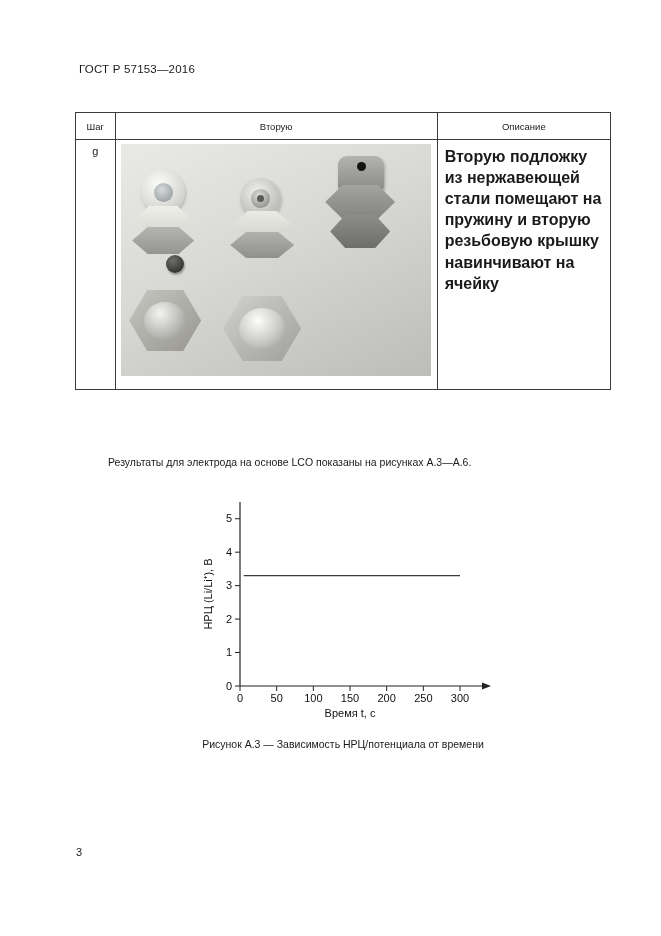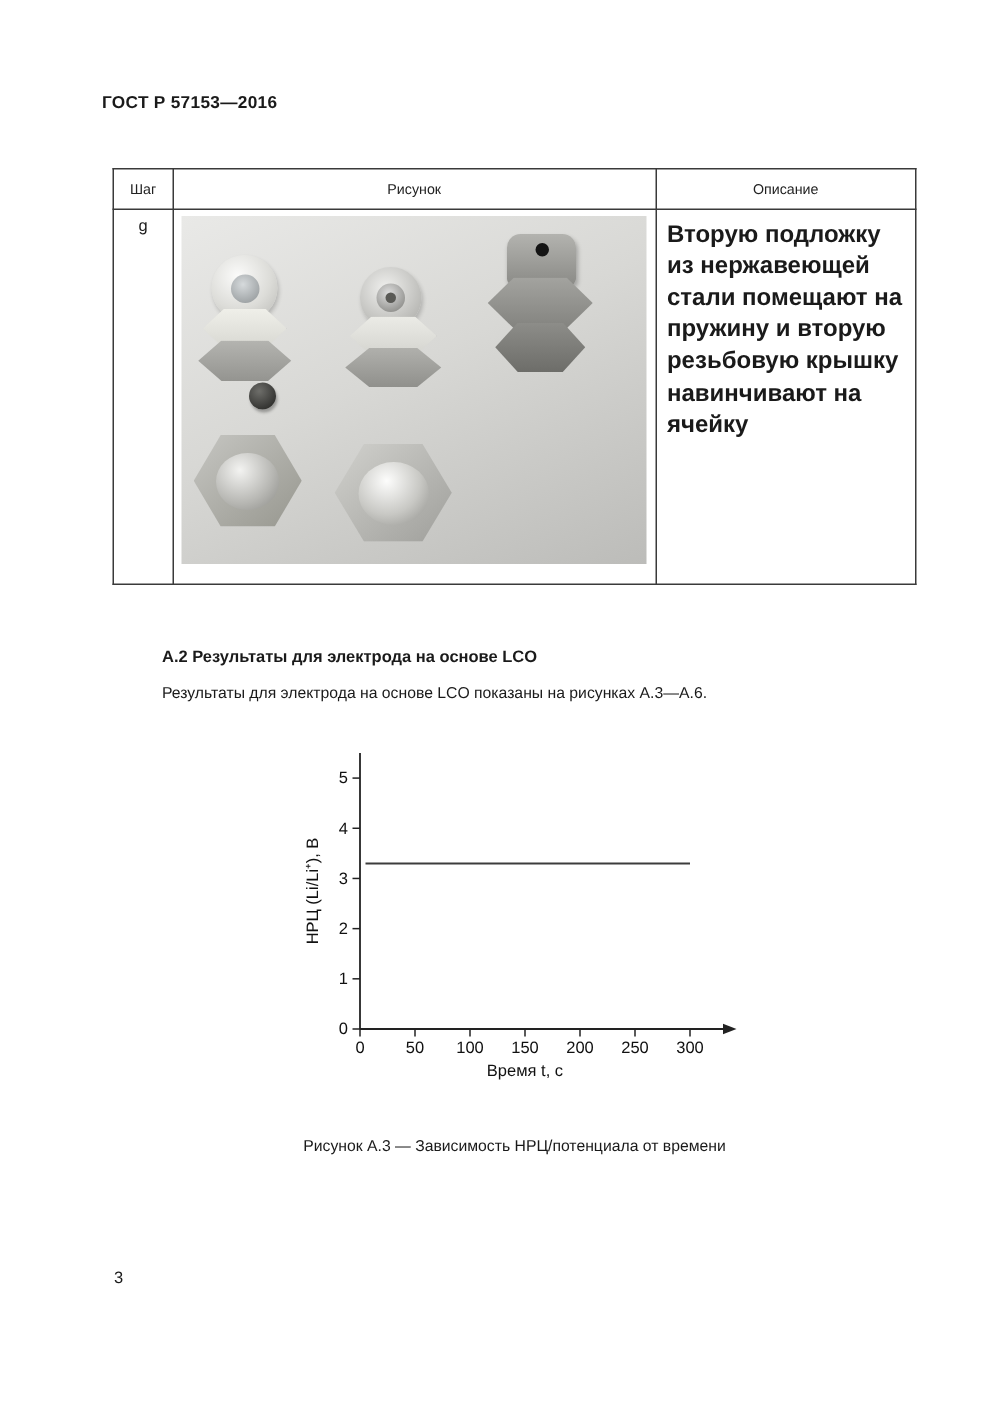--- a/index.html
+++ b/index.html
@@ -1,21 +1,21 @@
 <!DOCTYPE html>
 <html><head>
 <meta charset="utf-8">
 <style>
   * { margin:0; padding:0; box-sizing:border-box; }
   html,body { background:#ffffff; }
   .page {
     position:relative; width:661px; height:936px; background:#fff;
     font-family:"Liberation Sans", sans-serif; color:#1a1a1a; overflow:hidden;
   }
-  .doc-header { position:absolute; left:68px; top:63px; font-size:11.5px; font-weight:bold; letter-spacing:.2px; }
+  .doc-header { position:absolute; left:79px; top:63px; font-size:11.5px; font-weight:normal; letter-spacing:.2px; }
 
   .assembly-table { position:absolute; left:75px; top:112px; width:536px; border-collapse:collapse;padding-left:35px; }
   .assembly-table th, .assembly-table td { border:1px solid #3a3a3a; }
   .assembly-table th { font-size:9.5px; font-weight:normal; height:27px; text-align:center; color:#222; }
   .col-step { width:40px; } .col-figure { width:322px; } .col-desc { width:174px; }
   .cell-step { vertical-align:top; text-align:center; font-size:11px; padding-top:5px; }
   .cell-figure { vertical-align:top; padding:4px; height:250px; }
   .cell-desc { vertical-align:top; font-size:16px; padding:6px 7px 0 7px; line-height:1.32; text-align:left;font-weight:bold; }
 
   .photo {
@@ -51,21 +51,21 @@
   .disc-s { left:45px; top:111px; width:18px; height:18px; background:radial-gradient(circle at 38% 32%,#6e6e6a,#1f1f1d); box-shadow:1px 2px 2px rgba(0,0,0,.3); }
 
   
   .hexD  { left:8px; top:146px; width:72px; height:61px; background:linear-gradient(140deg,#c6c6c2,#97978f); }
   .discD { left:23px; top:158px; width:42px; height:38px; background:radial-gradient(circle at 38% 30%,#f3f3f1,#b6b6b2 60%,#898985); }
   .hexE  { left:102px; top:152px; width:78px; height:65px; background:linear-gradient(140deg,#d1d1cd,#9f9f9b); }
   .discE { left:118px; top:164px; width:47px; height:42px; background:radial-gradient(circle at 40% 30%,#fdfdfc,#c8c8c4 55%,#8d8d89); }
 
   .caption { position:absolute; left:75px; width:536px; text-align:center; font-size:10.5px; color:#1a1a1a; }
   .caption-a2 { top:403px; }
-  .caption-a3 { top:738px;margin-top:20px; }
+  .caption-a3 { top:738px; }
 
   .section-heading { position:absolute; left:108px; top:432px; font-size:11px; font-weight:bold; }
   .body-text { position:absolute; left:108px; font-size:10.5px; }
   .para-1 { top:456px; }
   .para-2 { top:471px; }
 
   .chart-wrap { position:absolute; left:200px; top:496px; width:300px; height:226px; }
   #chart-svg { width:300px; height:226px; }
   #chart-svg text { font-family:"Liberation Sans", sans-serif; }
 
@@ -75,21 +75,21 @@
 <body>
 
 <div class="page">
 
   <div class="doc-header">ГОСТ Р 57153—2016</div>
 
   <table class="assembly-table">
     <thead>
       <tr>
         <th class="col-step">Шаг</th>
-        <th class="col-figure">Рисунок</th>
+        <th class="col-figure">Вторую</th>
         <th class="col-desc">Описание</th>
       </tr>
     </thead>
     <tbody>
       <tr>
         <td class="cell-step">g</td>
         <td class="cell-figure">
           <div class="photo">
             <div>
               <div class="circ knob-a"></div>
@@ -120,21 +120,20 @@
               <div class="circ discE"></div>
             </div>
           </div>
         </td>
         <td class="cell-desc">Вторую подложку из нержавеющей стали помещают на пружину и вторую резьбовую крышку навинчивают на ячейку</td>
       </tr>
     </tbody>
   </table>
 
 
-  <div class="section-heading">А.2  Результаты для электрода на основе LCO</div>
   <p class="body-text para-1">Результаты для электрода на основе LCO показаны на рисунках А.3—А.6.</p>
 
   <div class="chart-wrap">
     <svg id="chart-svg" viewBox="0 0 300 226">
         <line x1="40" y1="6" x2="40" y2="190" stroke="#222" stroke-width="1.2"></line>
         <line x1="40" y1="190" x2="282" y2="190" stroke="#222" stroke-width="1.2"></line>
         <polygon points="282,186.5 291,190 282,193.5" fill="#222"></polygon>
         <line x1="35" y1="190" x2="40" y2="190" stroke="#222" stroke-width="1"></line>
         <text x="32" y="193.5" text-anchor="end" font-size="11" fill="#111">0</text>
         <line x1="35" y1="156.54545454545456" x2="40" y2="156.54545454545456" stroke="#222" stroke-width="1"></line>

